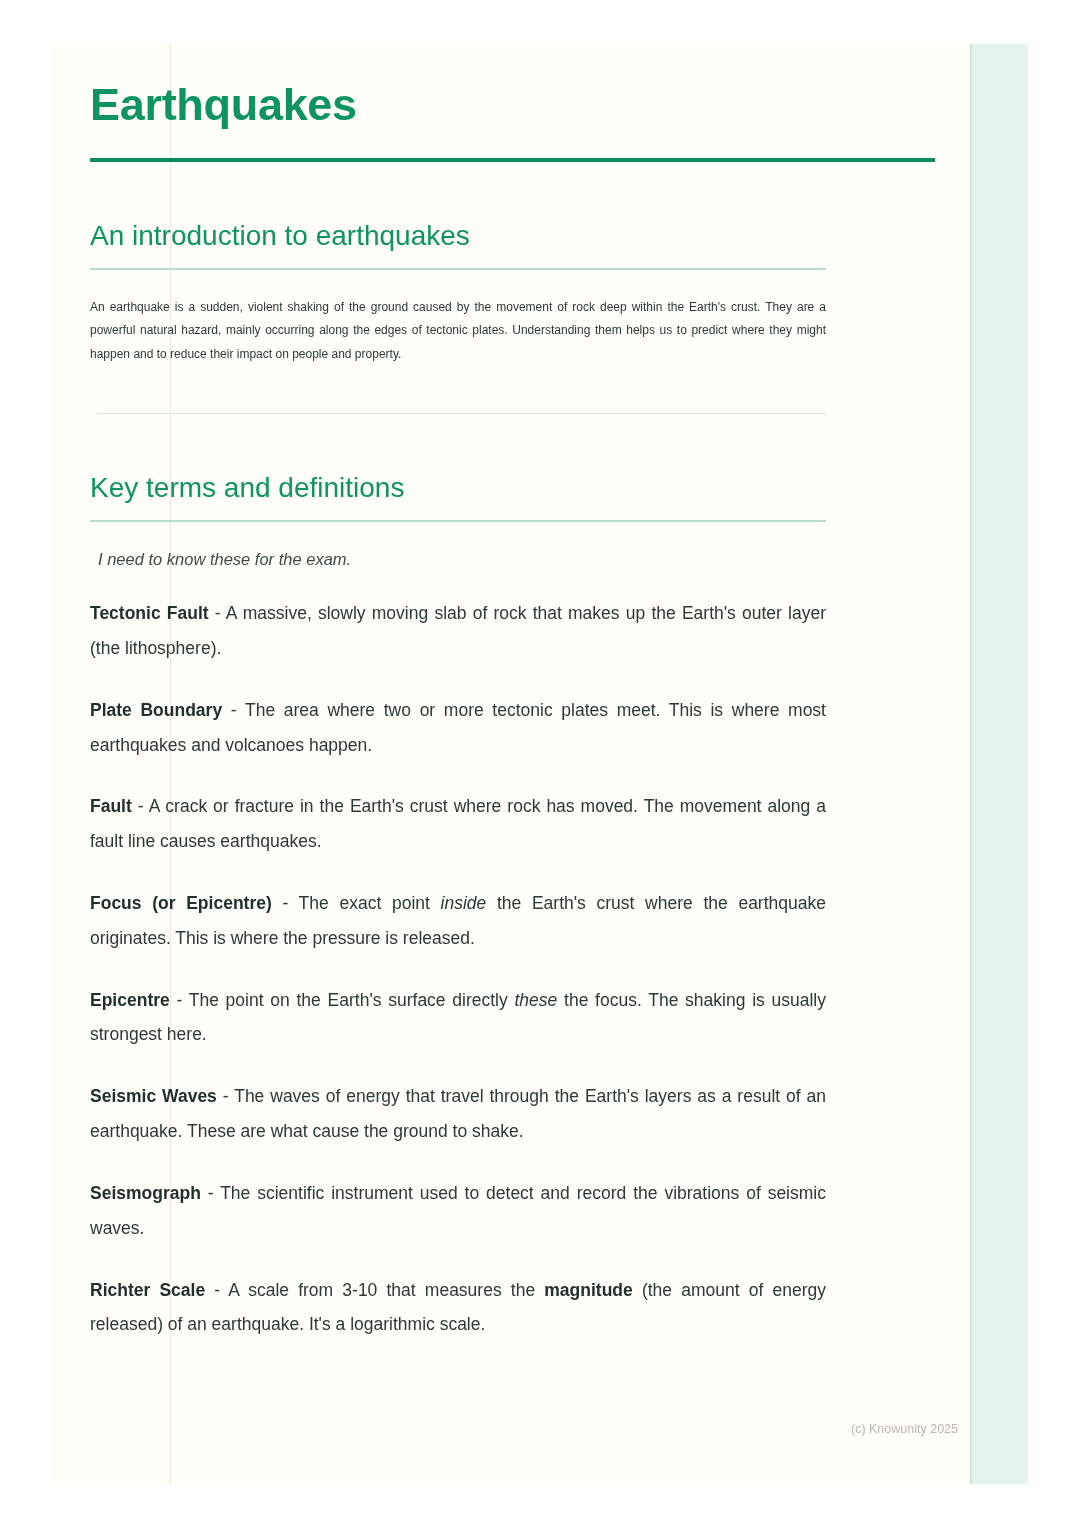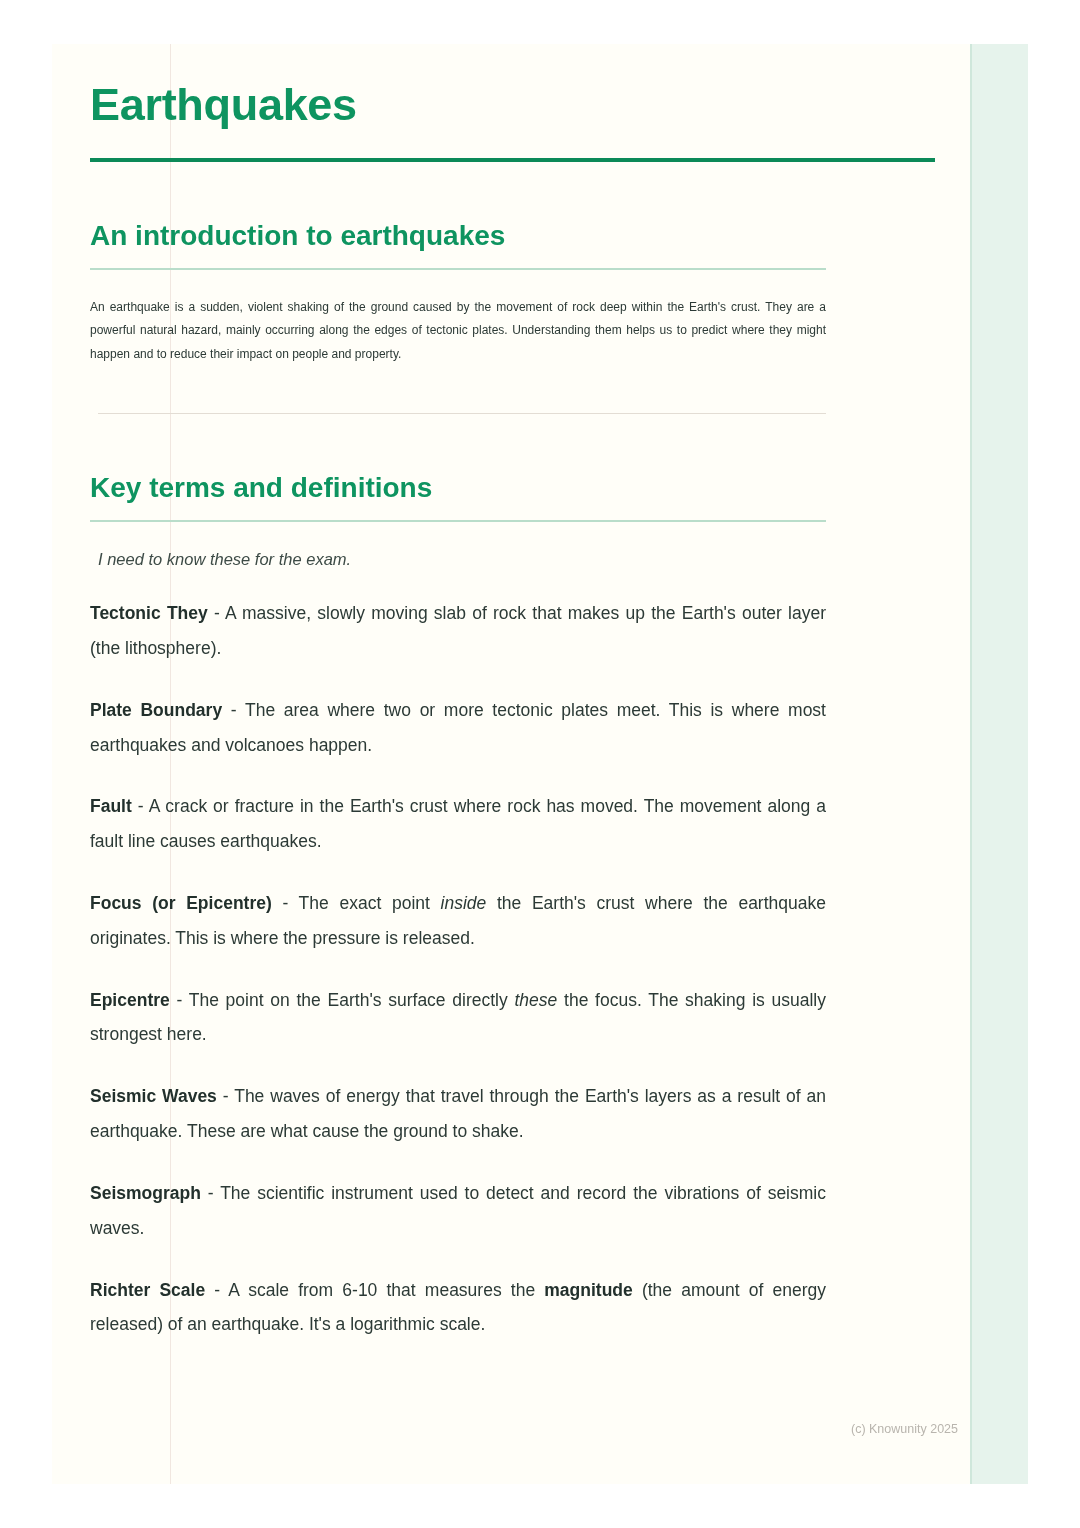--- a/index.html
+++ b/index.html
@@ -61,21 +61,21 @@
     letter-spacing: -0.3px;
   }
   .title-rule {
     margin-top: 28px;
     height: 4px;
     background: #0c8a58;
     width: 845px;
   }
   h2.section-title {
     font-size: 28px;
-    font-weight: bold;
+    font-weight: normal;
     color: #0e9460;
     margin: 58px 0 0 0;
   }
   .section-rule {
     margin-top: 16px;
     height: 2px;
     background: #b9ddca;
     width: 736px;
   }
   p.body-text {
@@ -135,21 +135,21 @@
       <p class="body-text">An earthquake is a sudden, violent shaking of the ground caused by the movement of rock deep within the Earth's crust. They are a powerful natural hazard, mainly occurring along the edges of tectonic plates. Understanding them helps us to predict where they might happen and to reduce their impact on people and property.</p>
 
       <div class="divider"></div>
 
       <h2 class="section-title">Key terms and definitions</h2>
       <div class="section-rule"></div>
 
       <p class="note">I need to know these for the exam.</p>
 
       <p class="term">
-        <b>Tectonic They</b><span> - </span><span>A massive, slowly moving slab of rock that makes up the Earth's outer layer (the lithosphere).</span><i></i><span></span>
+        <b>Tectonic Fault</b><span> - </span><span>A massive, slowly moving slab of rock that makes up the Earth's outer layer (the lithosphere).</span><i></i><span></span>
       </p>
 
       <p class="term">
         <b>Plate Boundary</b><span> - </span><span>The area where two or more tectonic plates meet. This is where most earthquakes and volcanoes happen.</span><i></i><span></span>
       </p>
 
       <p class="term">
         <b>Fault</b><span> - </span><span>A crack or fracture in the Earth's crust where rock has moved. The movement along a fault line causes earthquakes.</span><i></i><span></span>
       </p>
 
@@ -163,20 +163,20 @@
 
       <p class="term">
         <b>Seismic Waves</b><span> - </span><span>The waves of energy that travel through the Earth's layers as a result of an earthquake. These are what cause the ground to shake.</span><i></i><span></span>
       </p>
 
       <p class="term">
         <b>Seismograph</b><span> - </span><span>The scientific instrument used to detect and record the vibrations of seismic waves.</span><i></i><span></span>
       </p>
 
       <p class="term">
-        <b>Richter Scale</b><span> - </span><span>A scale from 6-10 that measures the </span><b>magnitude</b><span> (the amount of energy released) of an earthquake. It's a logarithmic scale.</span>
+        <b>Richter Scale</b><span> - </span><span>A scale from 3-10 that measures the </span><b>magnitude</b><span> (the amount of energy released) of an earthquake. It's a logarithmic scale.</span>
       </p>
 
     </div>
 
     <div class="footer">(c) Knowunity 2025</div>
   </div>
 </div>
 
 </body></html>

